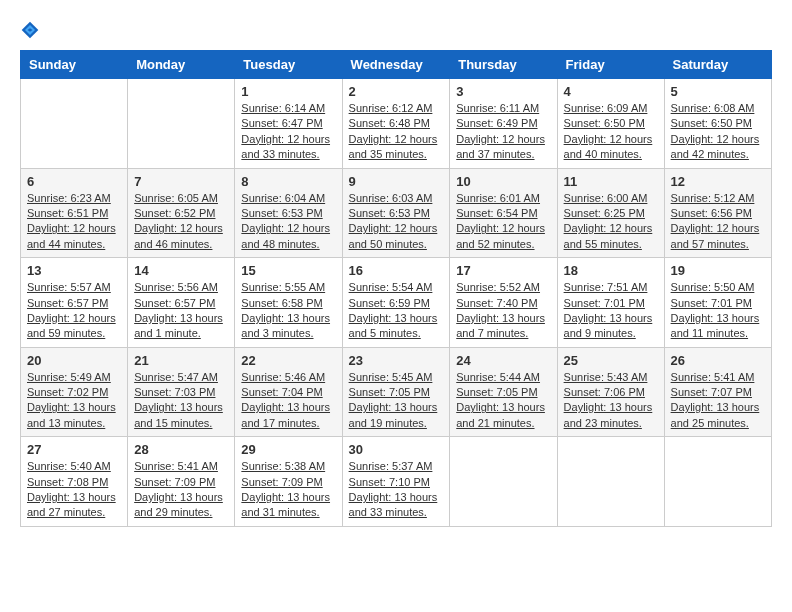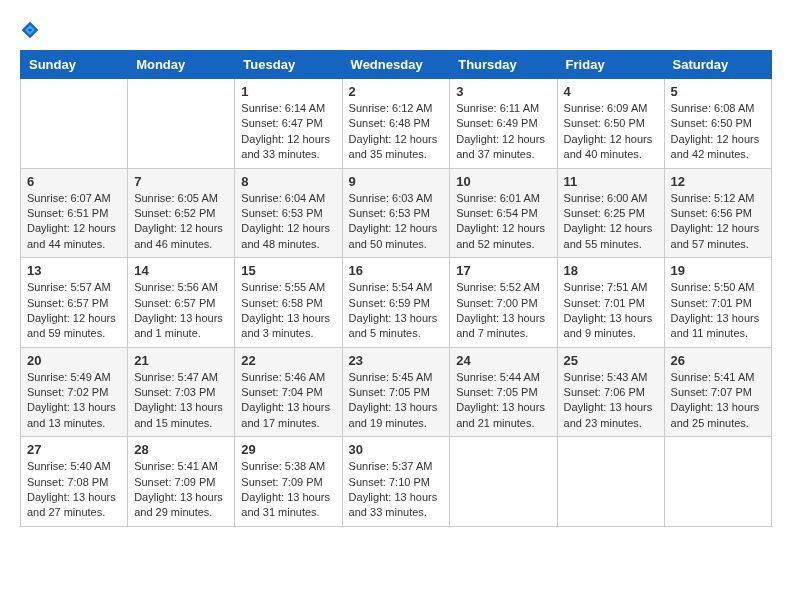--- a/index.html
+++ b/index.html
@@ -77,20 +77,21 @@
     }
     .day-num {
       font-size: 13px;
       font-weight: bold;
       margin-bottom: 2px;
       display: block;
     }
     .cell-info {
       line-height: 1.4;
       font-size: 11px;
+      text-decoration: underline;
     }
     .empty-cell {
       background: #f9f9f9;
     }
     tr:nth-child(even) td {
       background: #fafafa;
     }
     tr:nth-child(odd) td {
       background: #fff;
     }
@@ -154,21 +155,21 @@
           <div class="cell-info"><span>Sunrise: 6:09 AM</span><br><span>Sunset: 6:50 PM</span><br><span>Daylight: 12 hours and 40 minutes.</span></div>
         </td>
         <td>
           <span class="day-num">5</span>
           <div class="cell-info"><span>Sunrise: 6:08 AM</span><br><span>Sunset: 6:50 PM</span><br><span>Daylight: 12 hours and 42 minutes.</span></div>
         </td>
       </tr>
       <tr>
         <td>
           <span class="day-num">6</span>
-          <div class="cell-info"><span>Sunrise: 6:07 AM</span><br><span>Sunset: 6:51 PM</span><br><span>Daylight: 12 hours and 44 minutes.</span></div>
+          <div class="cell-info"><span>Sunrise: 6:23 AM</span><br><span>Sunset: 6:51 PM</span><br><span>Daylight: 12 hours and 44 minutes.</span></div>
         </td>
         <td>
           <span class="day-num">7</span>
           <div class="cell-info"><span>Sunrise: 6:05 AM</span><br><span>Sunset: 6:52 PM</span><br><span>Daylight: 12 hours and 46 minutes.</span></div>
         </td>
         <td>
           <span class="day-num">8</span>
           <div class="cell-info"><span>Sunrise: 6:04 AM</span><br><span>Sunset: 6:53 PM</span><br><span>Daylight: 12 hours and 48 minutes.</span></div>
         </td>
         <td>
@@ -200,21 +201,21 @@
         <td>
           <span class="day-num">15</span>
           <div class="cell-info"><span>Sunrise: 5:55 AM</span><br><span>Sunset: 6:58 PM</span><br><span>Daylight: 13 hours and 3 minutes.</span></div>
         </td>
         <td>
           <span class="day-num">16</span>
           <div class="cell-info"><span>Sunrise: 5:54 AM</span><br><span>Sunset: 6:59 PM</span><br><span>Daylight: 13 hours and 5 minutes.</span></div>
         </td>
         <td>
           <span class="day-num">17</span>
-          <div class="cell-info"><span>Sunrise: 5:52 AM</span><br><span>Sunset: 7:00 PM</span><br><span>Daylight: 13 hours and 7 minutes.</span></div>
+          <div class="cell-info"><span>Sunrise: 5:52 AM</span><br><span>Sunset: 7:40 PM</span><br><span>Daylight: 13 hours and 7 minutes.</span></div>
         </td>
         <td>
           <span class="day-num">18</span>
           <div class="cell-info"><span>Sunrise: 7:51 AM</span><br><span>Sunset: 7:01 PM</span><br><span>Daylight: 13 hours and 9 minutes.</span></div>
         </td>
         <td>
           <span class="day-num">19</span>
           <div class="cell-info"><span>Sunrise: 5:50 AM</span><br><span>Sunset: 7:01 PM</span><br><span>Daylight: 13 hours and 11 minutes.</span></div>
         </td>
       </tr>

